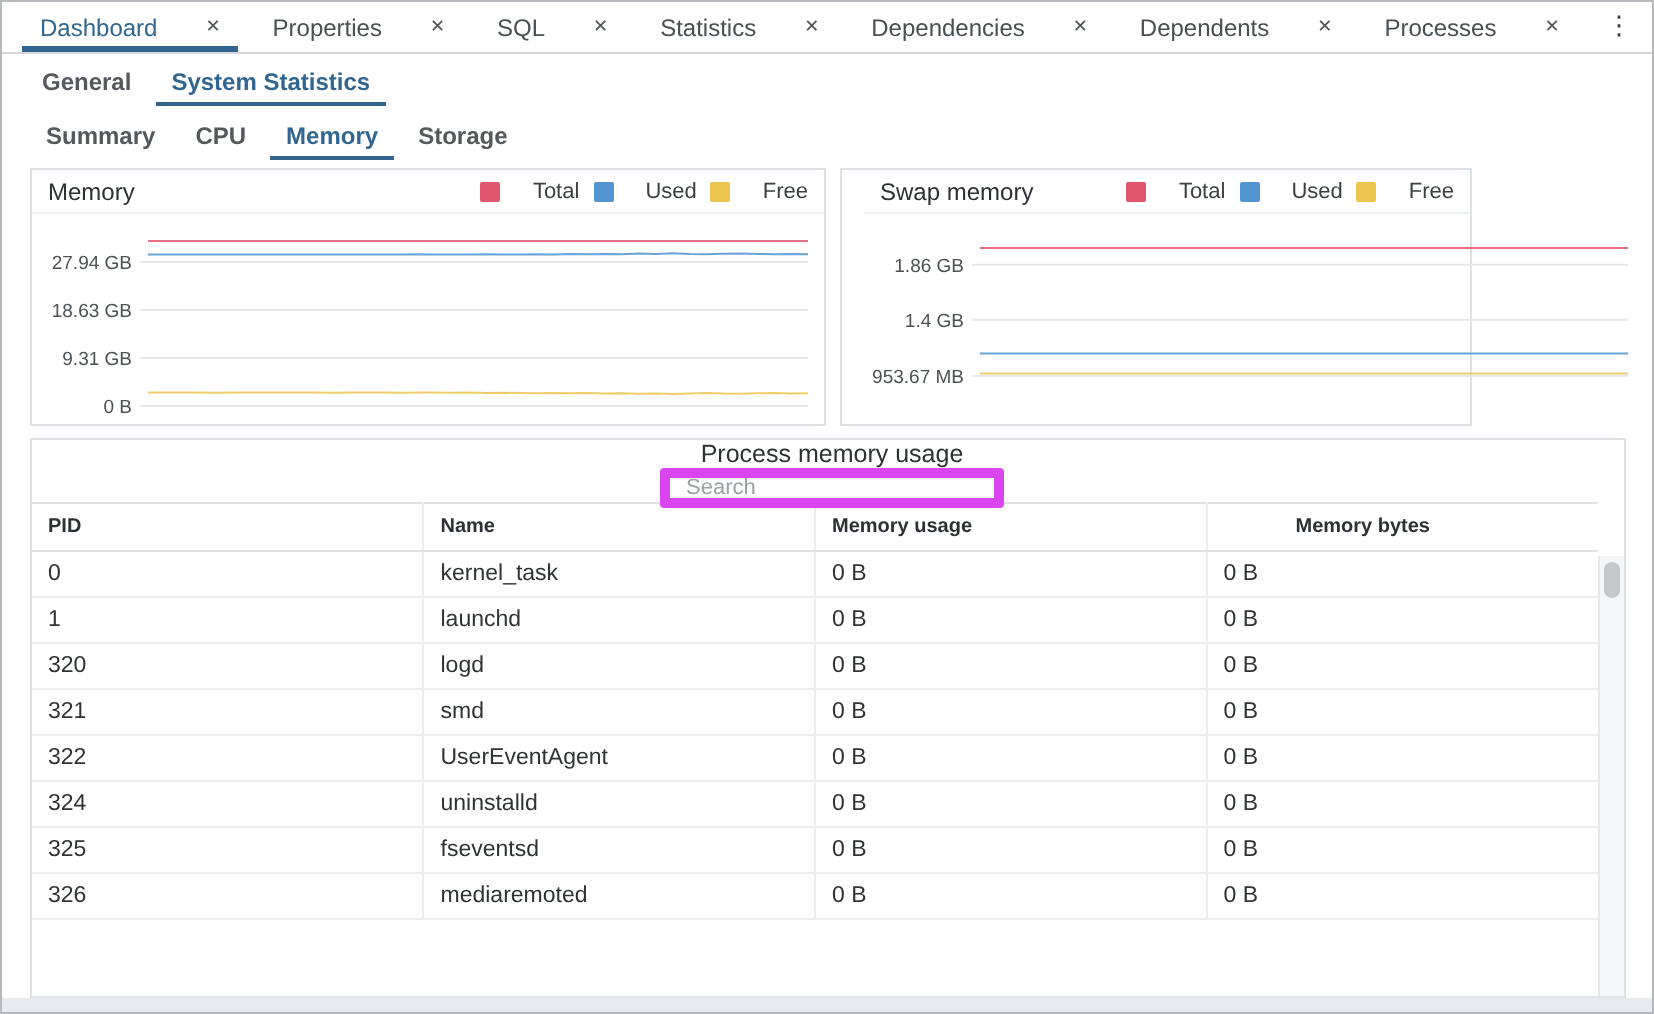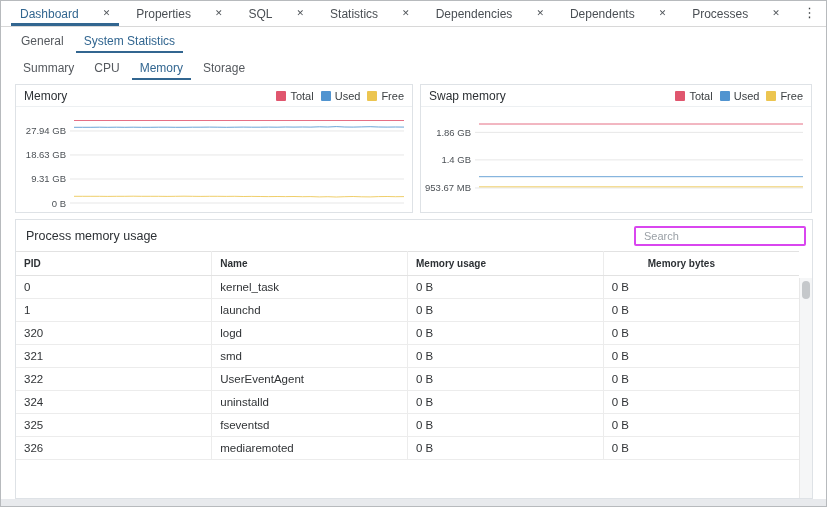--- a/index.html
+++ b/index.html
@@ -26,50 +26,51 @@
   .kebab {
     position:absolute; right:6px; top:4px; font-size:13px; color:#3c4043;
     letter-spacing:0; cursor:pointer; padding:0 4px;
   }
   
   .tabrow { display:flex; align-items:stretch; background:#fff; }
   .secondary-tabbar { height:27px; padding-left:10px; }
   .sub-tabbar { height:27px; padding-left:12px; }
   .stab {
     display:flex; align-items:center; padding:0 10px; font-size:12px;
-    color:#55595e; position:relative; cursor:pointer; white-space:nowrap;
+    color:#55595e; position:relative; cursor:pointer; white-space:nowrap;font-weight:bold;
   }
   .stab.active { color:#326690; }
   .stab.active::after {
     content:""; position:absolute; left:2px; right:2px; bottom:1px; height:2px; background:#326690;
   }
   
   .charts-row { display:flex; gap:7px; padding:3px 13px 0 14px; }
   .panel { border:1px solid #dee2e6; background:#fff; }
   .chart-panel-left  { width:398px; height:129px; }
-  .chart-panel-right { width:392px; height:129px; }
+  .chart-panel-right { width:316px; height:129px;padding-left:11px; }
   .panel-header {
     height:22px; display:flex; justify-content:space-between; align-items:center;
     padding:0 8px; border-bottom:1px solid #edf0f2;
   }
   .panel-title { font-size:12px; color:#2d3135; }
   .legend { display:flex; align-items:center; gap:7px; }
-  .legend-item { display:flex; align-items:center; gap:4px; font-size:11px; color:#3c4043; }
+  .legend-item { display:flex; align-items:center; gap:16px; font-size:11px; color:#3c4043; }
   .swatch { width:10px; height:10px; border-radius:1px; display:inline-block; }
   .chart-svg { display:block; }
   .chart-svg text { font-family:"Liberation Sans", sans-serif; }
   
   .process-panel { margin:6px 13px 0 14px; width:798px; height:280px; position:relative; overflow:hidden; }
   .process-header {
     height:31px; display:flex; justify-content:space-between; align-items:center;
     padding:0 6px 0 10px;
+    flex-direction:column;
   }
   .process-title { font-size:12.5px; color:#2d3135; }
   .search-input {
-    width:172px; height:20px; border:2px solid #d946ef; border-radius:2px;
+    width:172px; height:20px; border:5px solid #d946ef; border-radius:2px;
     font-size:11px; padding:1px 8px; color:#333; outline:none;
     font-family:"Liberation Sans", sans-serif;
   }
   .search-input::placeholder { color:#9aa0a6; }
   .proc-table {
     width:783px; border-collapse:collapse; table-layout:fixed; font-size:11.5px; color:#303336;
   }
   .proc-table th {
     text-align:left; font-weight:bold; font-size:10px; color:#2d3135;
     padding:6px 8px; border-top:1px solid #e2e2e2; border-bottom:1px solid #e2e2e2;

